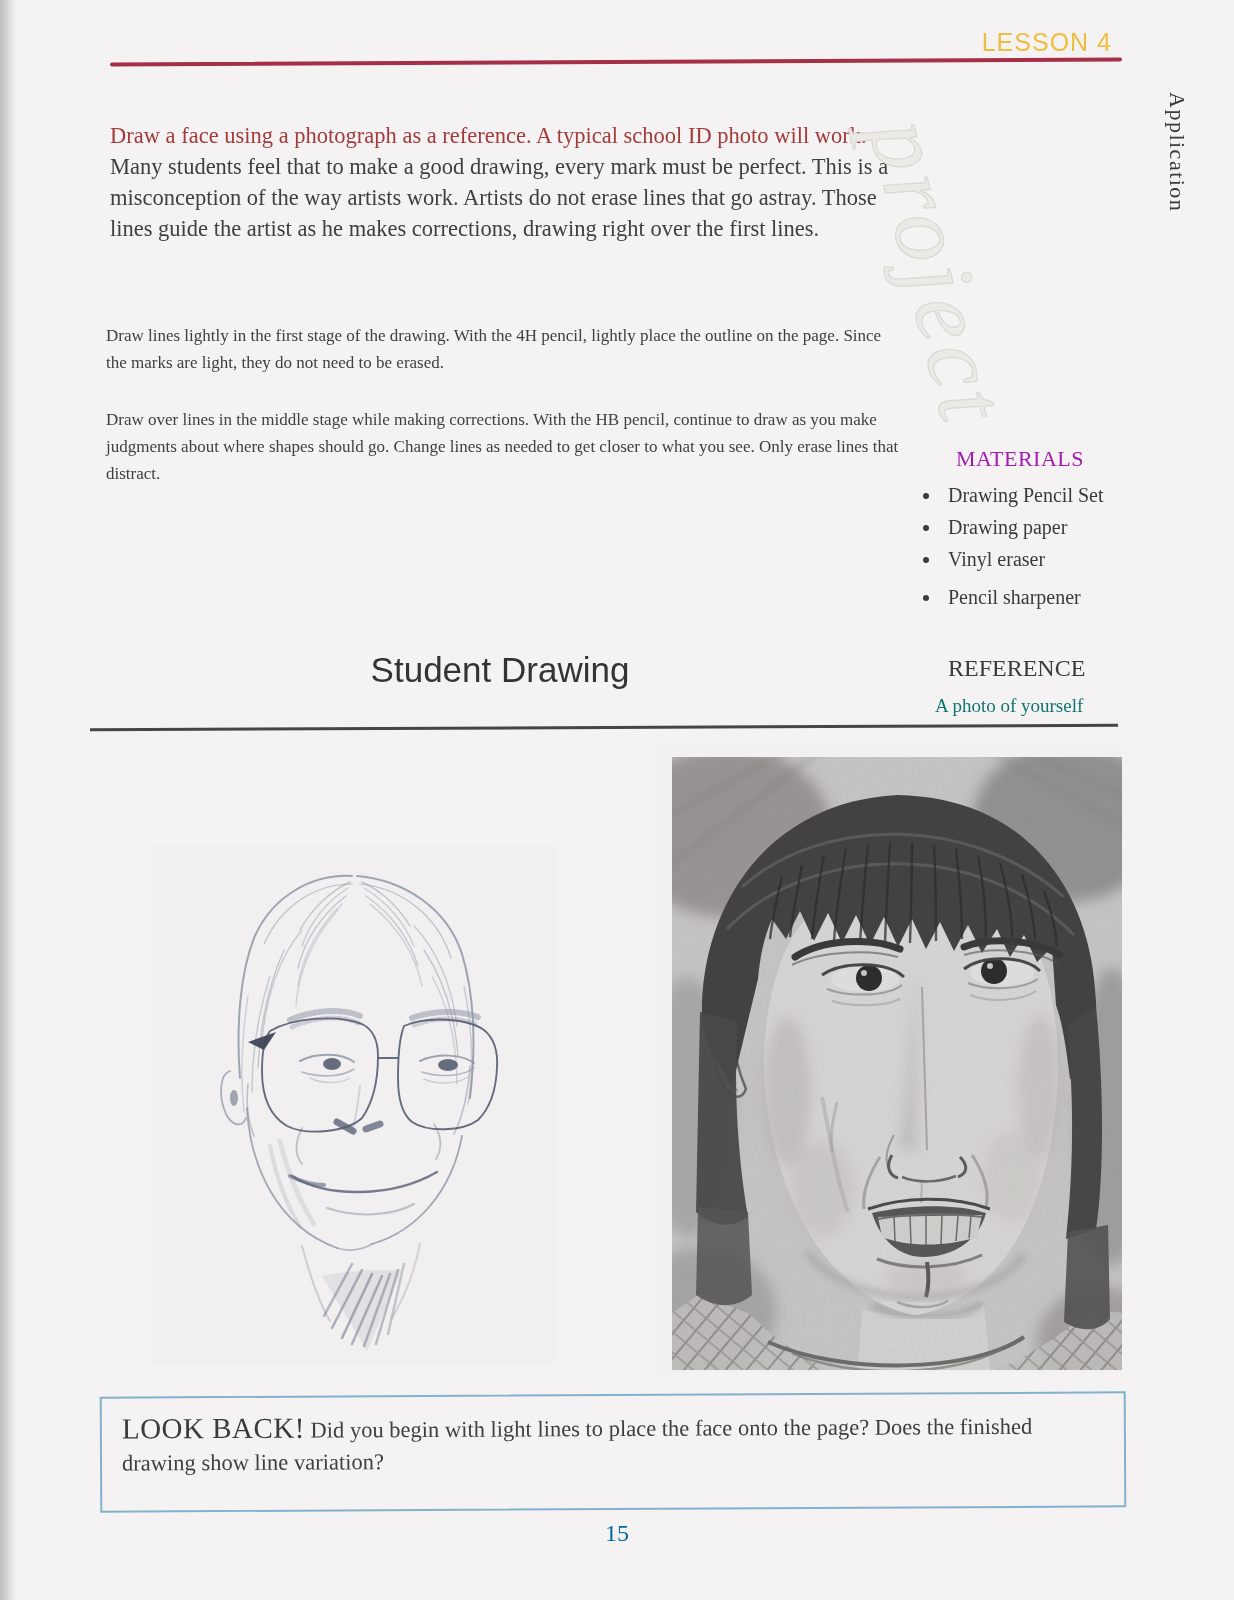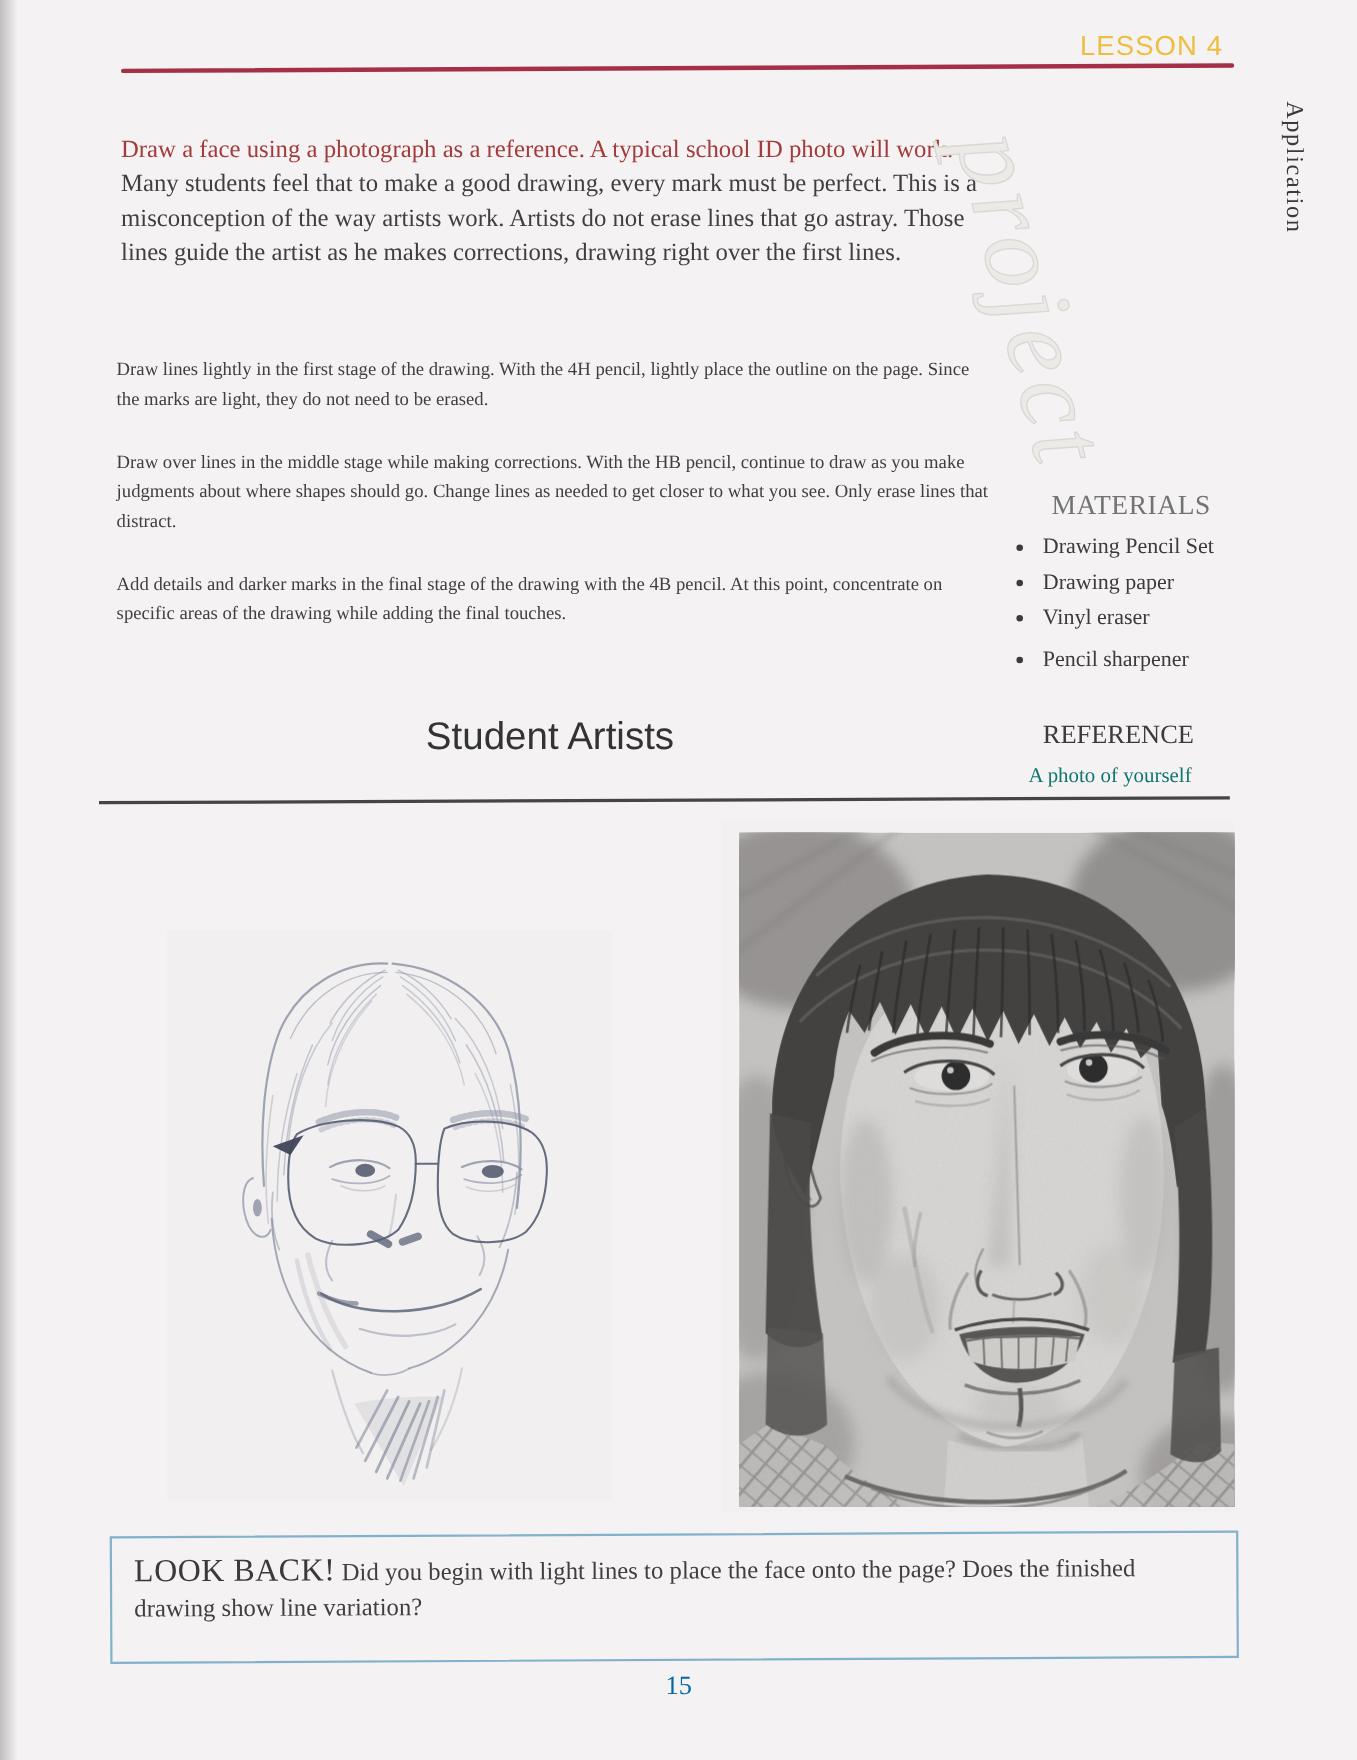--- a/index.html
+++ b/index.html
@@ -17,21 +17,21 @@
   .watermark{left:955px;top:108px;font-size:96px;font-style:italic;color:#eceae7;
         -webkit-text-stroke:1.2px #d9d8d3;transform:rotate(76deg);transform-origin:left top;
         letter-spacing:6px;white-space:nowrap;z-index:1;}
 
   .intro{left:110px;top:120px;width:800px;font-size:22.5px;line-height:31px;}
   .intro .lead{color:#a33b3b;}
   .steps{left:106px;top:322px;width:800px;font-size:17px;line-height:27px;}
   .steps p{margin:0 0 30px 0;}
 
   .materials{left:912px;top:446px;width:215px;}
-  .materials h3{margin:0 0 8px 44px;font-size:25px;font-weight:normal;letter-spacing:.5px;color:#737373;}
+  .materials h3{margin:0 0 8px 44px;font-size:22px;font-weight:normal;letter-spacing:.5px;color:#a21caf;}
   .materials ul{margin:0;padding:0 0 0 30px;font-size:20px;line-height:30px;color:#3b3a3c;}
   .materials ul li{margin-bottom:2px;padding-left:6px;}
   .materials ul li:last-child{margin-top:8px;}
   .reference{left:935px;top:642px;width:220px;}
   .reference h3{margin:13px;font-size:24px;font-weight:normal;color:#3b3a3c;}
   .reference p{margin:4px 0 0 0;font-size:19px;color:#0f766e;}
 
   .gallery-title{left:290px;top:650px;width:420px;text-align:center;
         font-family:"Liberation Sans",sans-serif;font-size:35px;color:#333235;}
   .gallery-rule{left:90px;top:726px;width:1028px;height:3px;background:#454545;transform:rotate(-0.25deg);}
@@ -61,39 +61,38 @@
   <div class="abs side-label">Application</div>
 
   <div class="abs intro">
     <span class="lead">Draw a face using a photograph as a reference. A typical school ID photo will work.</span>
     <span>Many students feel that to make a good drawing, every mark must be perfect. This is a misconception of the way artists work.  Artists do not erase lines that go astray. Those lines guide the artist as he makes corrections, drawing right over the first lines.</span>
   </div>
 
   <div class="abs steps">
     <p>Draw lines lightly in the first stage of the drawing. With the 4H pencil, lightly place the outline on the page. Since the marks are light, they do not need to be erased.</p>
     <p>Draw over lines in the middle stage while making corrections. With the HB pencil, continue to draw as you make judgments about where shapes should go. Change lines as needed to get closer to what you see. Only erase lines that distract.</p>
-    <p>Add details and darker marks in the final stage of the drawing with the 4B pencil. At this point, concentrate on specific areas of the drawing while adding the final touches.</p>
   </div>
 
   <div class="abs materials">
     <h3>MATERIALS</h3>
     <ul>
       <li>Drawing Pencil Set</li>
       <li>Drawing paper</li>
       <li>Vinyl eraser</li>
       <li>Pencil sharpener</li>
     </ul>
   </div>
 
   <div class="abs reference">
     <h3>REFERENCE</h3>
     <p>A photo of yourself</p>
   </div>
 
-  <div class="abs gallery-title">Student Artists</div>
+  <div class="abs gallery-title">Student Drawing</div>
   <div class="abs gallery-rule"></div>
 
   <div class="abs paper paper-left">
     <svg width="404" height="518" viewBox="0 0 404 518">
       <g fill="none" stroke="#8a90a2" stroke-linecap="round">
 
         <path d="M 200 30 C 160 28 120 50 102 92 C 88 128 84 180 88 232" stroke-width="2" opacity=".8"></path>
         <path d="M 205 30 C 252 34 295 62 310 108 C 322 148 324 200 318 252" stroke-width="2" opacity=".8"></path>
         <path d="M 200 38 C 165 38 130 58 112 98" stroke-width="1.2" opacity=".5"></path>
         <path d="M 208 38 C 248 42 285 68 299 112" stroke-width="1.2" opacity=".5"></path>

